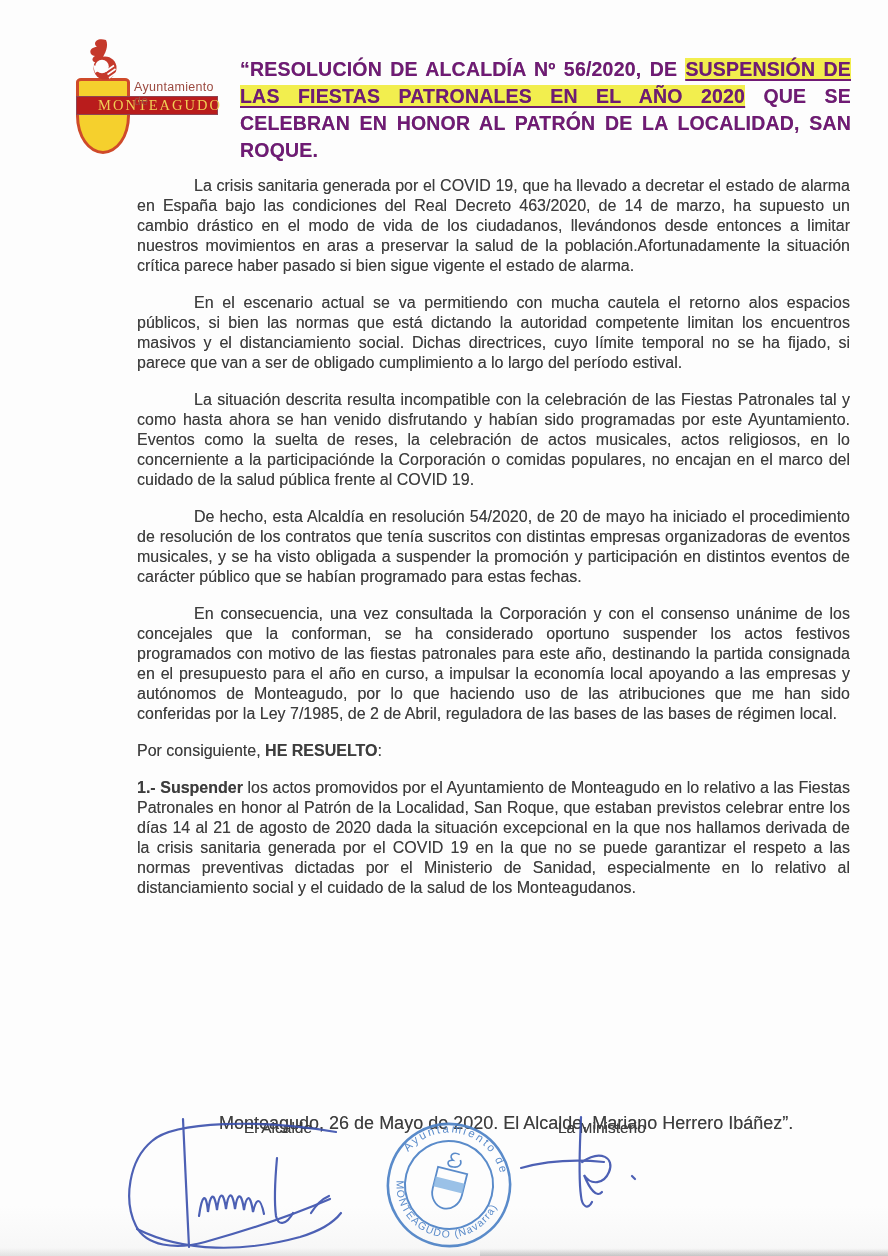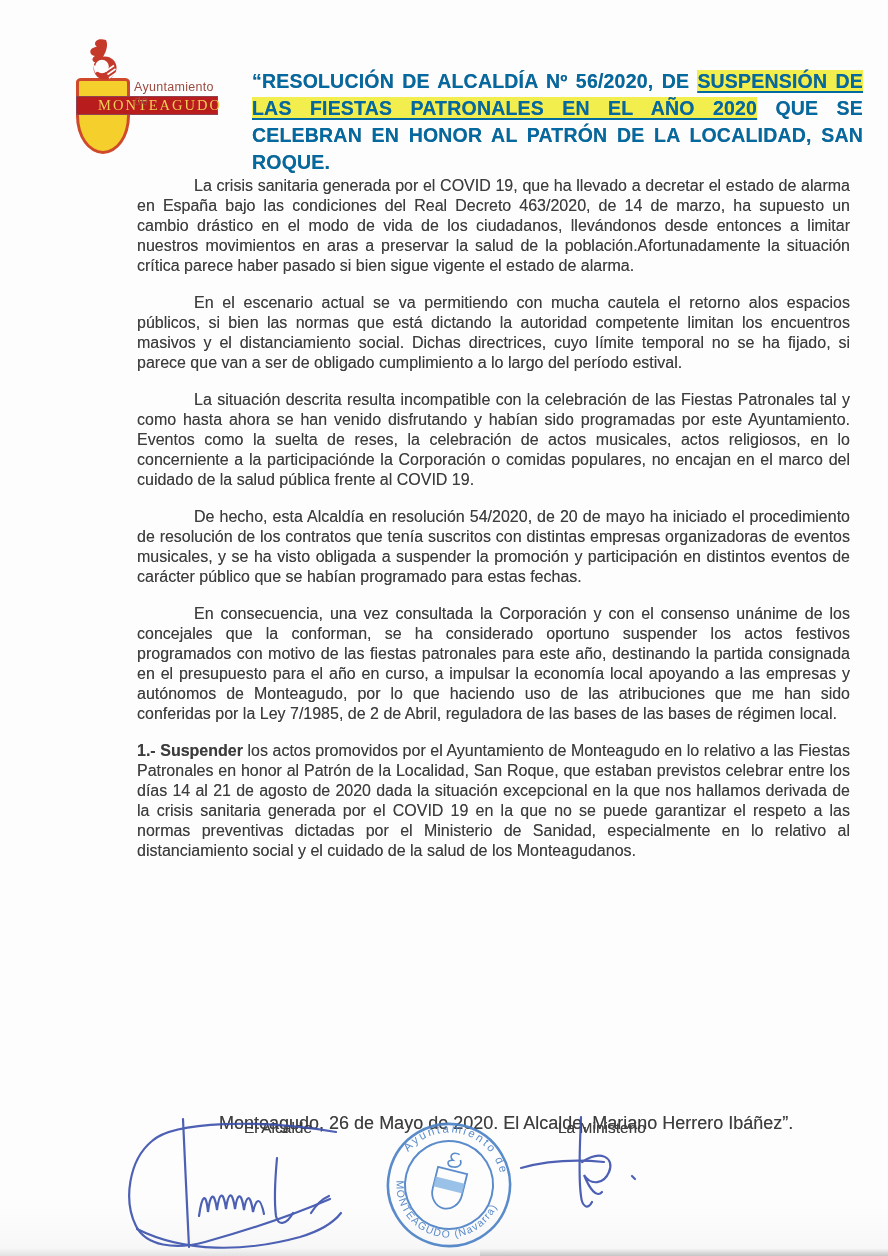--- a/index.html
+++ b/index.html
@@ -22,23 +22,23 @@
     display:flex;align-items:center;justify-content:center;padding-left:26px;
     font-family:"Liberation Serif",serif;font-size:14.5px;letter-spacing:2px;
     color:#f0cf55;
   }
   .logo-prefix{
     position:absolute;left:72px;top:42px;z-index:2;
     font-size:12.5px;color:#9c4a40;letter-spacing:0.3px;
   }
   
   .title{
-    position:absolute;left:240px;top:56px;width:611px;margin:12px;
+    position:absolute;left:240px;top:56px;width:611px;margin:0;
     font-size:19.5px;font-weight:bold;line-height:27px;text-align:justify;
-    color:#0369a1;letter-spacing:0.2px;text-shadow:0 0 0.3px rgba(70,70,70,0.65);
+    color:#701a75;letter-spacing:0.2px;text-shadow:0 0 0.3px rgba(70,70,70,0.65);
   }
   .title .hl{
     background:#f2ee4e;
     text-decoration:underline;text-decoration-thickness:1.5px;text-underline-offset:3px;
   }
   
   .doc-body{
     position:absolute;left:137px;top:176px;width:713px;
     font-size:16px;line-height:20px;text-align:justify;
     text-shadow:0 0 0.3px rgba(70,70,70,0.6);
@@ -80,20 +80,21 @@
 <h1 class="title"><span>“RESOLUCIÓN DE ALCALDÍA Nº 56/2020, DE </span><span class="hl">SUSPENSIÓN DE LAS FIESTAS PATRONALES EN EL AÑO 2020</span><span> QUE SE CELEBRAN EN HONOR AL PATRÓN DE LA LOCALIDAD, SAN ROQUE.</span></h1>
 
 <main class="doc-body">
   <div>
       <p class="para">La crisis sanitaria generada por el COVID 19, que ha llevado a decretar el estado de alarma en España bajo las condiciones del Real Decreto 463/2020, de 14 de marzo, ha supuesto un cambio drástico en el modo de vida de los ciudadanos, llevándonos desde entonces a limitar nuestros movimientos en aras a preservar la salud de la población.Afortunadamente la situación crítica parece haber pasado si bien sigue vigente el estado de alarma.</p>
       <p class="para">En el escenario actual se va permitiendo con mucha cautela el retorno alos espacios públicos, si bien las normas que está dictando la autoridad competente limitan los encuentros masivos y el distanciamiento social. Dichas directrices, cuyo límite temporal no se ha fijado, si parece que van a ser de obligado cumplimiento a lo largo del período estival.</p>
       <p class="para">La situación descrita resulta incompatible con la celebración de las Fiestas Patronales tal y como hasta ahora se han venido disfrutando y habían sido programadas por este Ayuntamiento. Eventos como la suelta de reses, la celebración de actos musicales, actos religiosos, en lo concerniente a la participaciónde la Corporación o comidas populares, no encajan en el marco del cuidado de la salud pública frente al COVID 19.</p>
       <p class="para">De hecho, esta Alcaldía en resolución 54/2020, de 20 de mayo ha iniciado el procedimiento de resolución de los contratos que tenía suscritos con distintas empresas organizadoras de eventos musicales, y se ha visto obligada a suspender la promoción y participación en distintos eventos de carácter público que se habían programado para estas fechas.</p>
       <p class="para">En consecuencia, una vez consultada la Corporación y con el consenso unánime de los concejales que la conforman, se ha considerado oportuno suspender los actos festivos programados con motivo de las fiestas patronales para este año, destinando la partida consignada en el presupuesto para el año en curso, a impulsar la economía local apoyando a las empresas y autónomos de Monteagudo, por lo que haciendo uso de las atribuciones que me han sido conferidas por la Ley 7/1985, de 2 de Abril, reguladora de las bases de las bases de régimen local.</p>
     </div>
+  <p class="resolve-line"><span>Por consiguiente, </span><b>HE RESUELTO</b><span>:</span></p>
   <div>
       <p class="item"><b>1.- Suspender</b><span> los actos promovidos por el Ayuntamiento de Monteagudo en lo relativo a las Fiestas Patronales en honor al Patrón de la Localidad, San Roque, que estaban previstos celebrar entre los días 14 al 21 de agosto de 2020 dada la situación excepcional en la que nos hallamos derivada de la crisis sanitaria generada por el COVID 19 en la que no se puede garantizar el respeto a las normas preventivas dictadas por el Ministerio de Sanidad, especialmente en lo relativo al distanciamiento social y el cuidado de la salud de los Monteagudanos.</span></p>
     </div>
 </main>
 
 <p class="dateline">Monteagudo, 26 de Mayo de 2020. El Alcalde, Mariano Herrero Ibáñez”.</p>
 <span class="sig-label sig-left">El Alcalde</span>
 <span class="sig-label sig-right">La Ministerio</span>
 
 <svg class="stamp-svg" viewBox="-71 -71 142 142">

